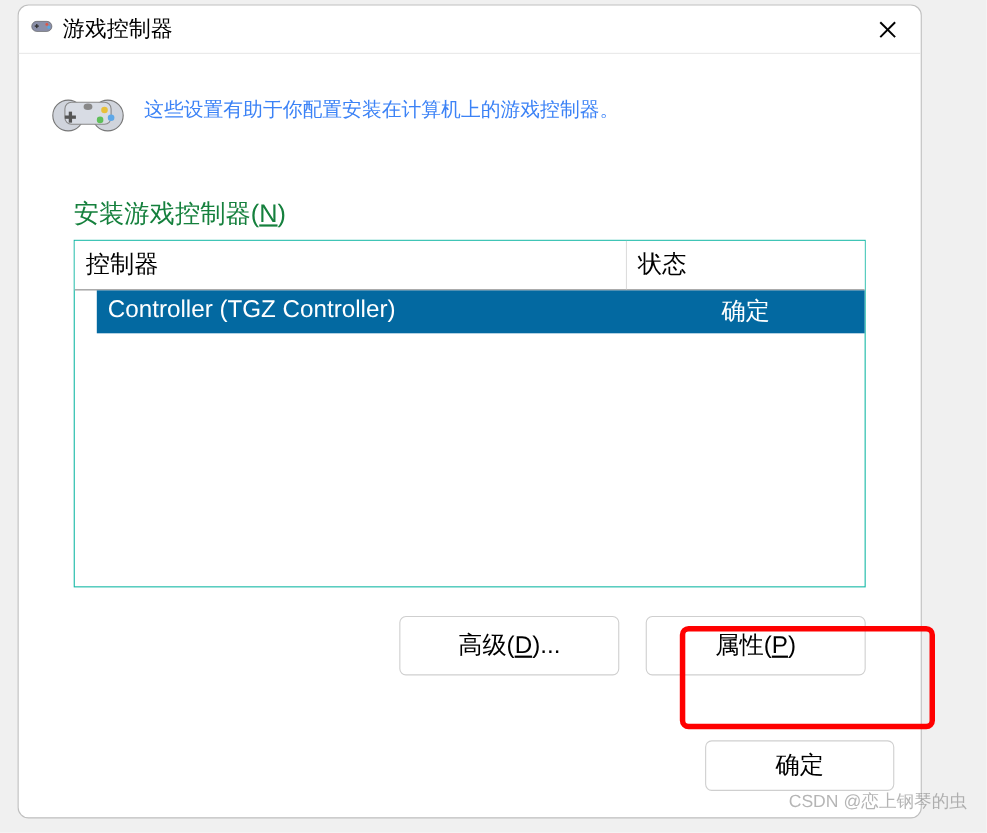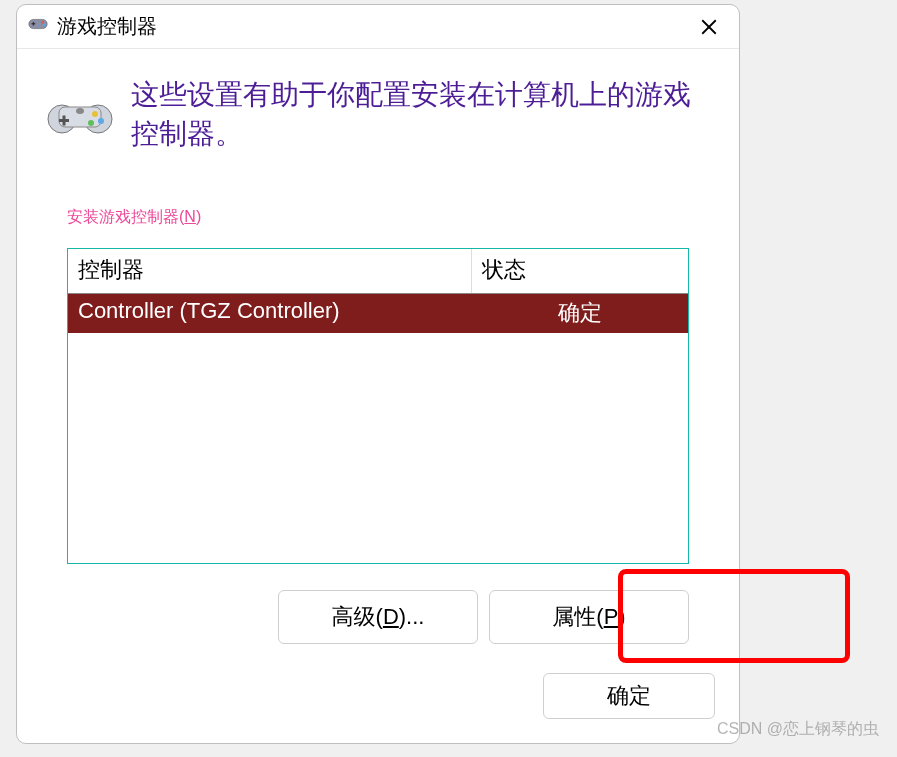--- a/index.html
+++ b/index.html
@@ -11,21 +11,21 @@
       font-family: "Microsoft YaHei", "Segoe UI", sans-serif;
       background: #f0f0f0;
       width: 897px;
       height: 757px;
       position: relative;
     }
     .dialog {
       position: absolute;
       left: 16px;
       top: 4px;
-      width: 724px;
+      width: 822px;
       height: 740px;
       background: #ffffff;
       border: 1px solid #bfbfbf;
       border-radius: 10px;
       display: flex;
       flex-direction: column;
     }
     .titlebar {
       display: flex;
       align-items: center;
@@ -63,28 +63,28 @@
       align-items: center;
       margin-bottom: 54px;
     }
     .big-icon {
       width: 66px;
       height: 50px;
       margin-right: 18px;
       flex-shrink: 0;
     }
     .header-text {
-      font-size: 28px;
-      color: #4c1d95;
+      font-size: 18px;
+      color: #3b82f6;
       line-height: 1.4;
     }
     .section-label {
-      font-size: 16px;
-      color: #ec4899;
-      margin-bottom: 20px;
+      font-size: 23px;
+      color: #15803d;
+      margin-bottom: 8px;
       margin-left: 20px;
     }
     .section-label .underline {
       text-decoration: underline;
     }
     .listbox {
       margin: 0 20px;
       border: 1px solid #14b8a6;
       height: 316px;
       background: #fff;
@@ -107,38 +107,39 @@
       width: 216px;
       text-align: left;
       border-right: none;
     }
     .list-row {
       display: flex;
       font-size: 22px;
       cursor: pointer;
     }
     .list-row.selected {
-      background: #7f1d1d;
+      background: #0369a1;
       color: #fff;
+      margin-left: 20px;
     }
     .list-cell {
       padding: 4px 10px 5px 10px;
     }
     .list-cell.col-controller {
       flex: 1;
       text-align: left;
     }
     .list-cell.col-status {
       width: 216px;
       text-align: center;
     }
     .button-row {
       display: flex;
       justify-content: flex-end;
-      gap: 11px;
+      gap: 24px;
       margin: 26px 20px 0 20px;
     }
     .btn {
       min-width: 200px;
       height: 54px;
       border: 1px solid #cfcfcf;
       background: #fff;
       border-radius: 6px;
       font-size: 22px;
       font-family: inherit;

